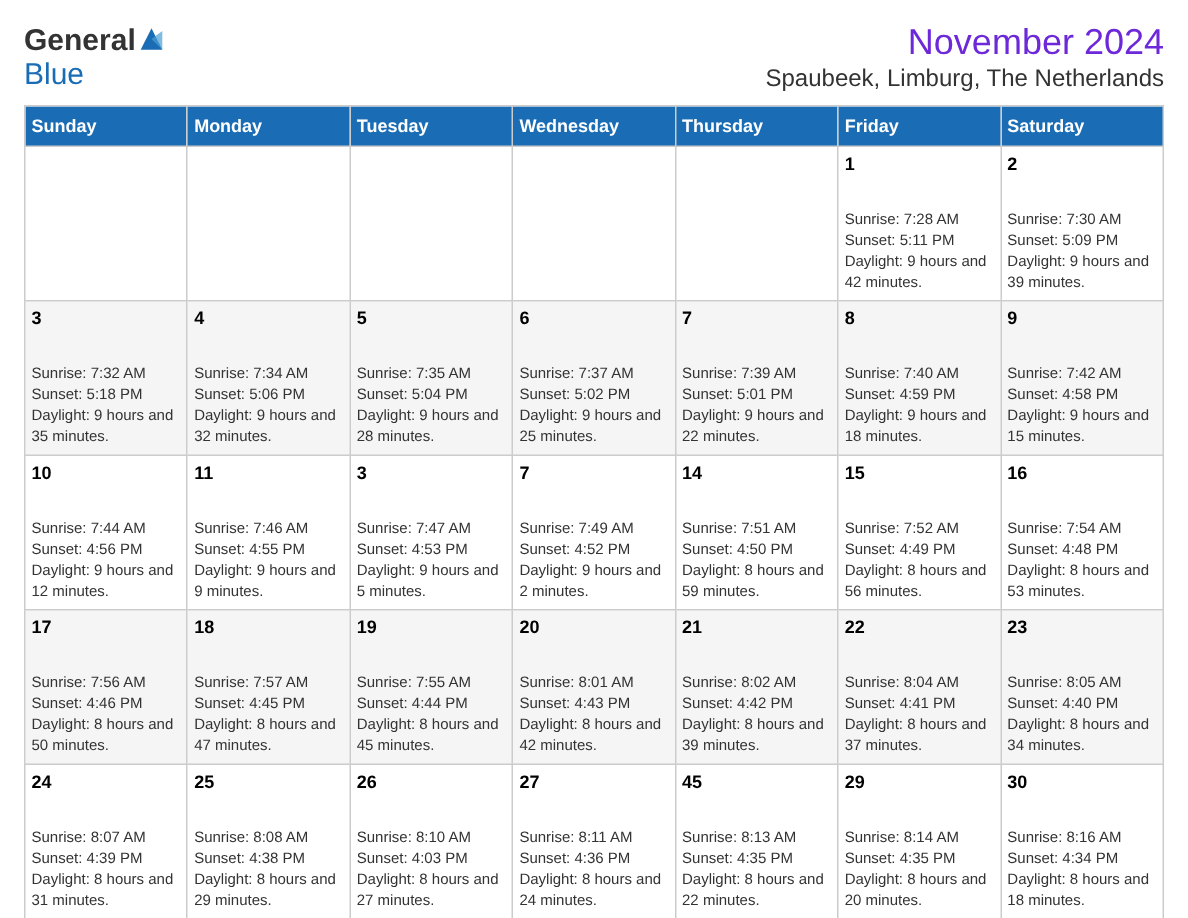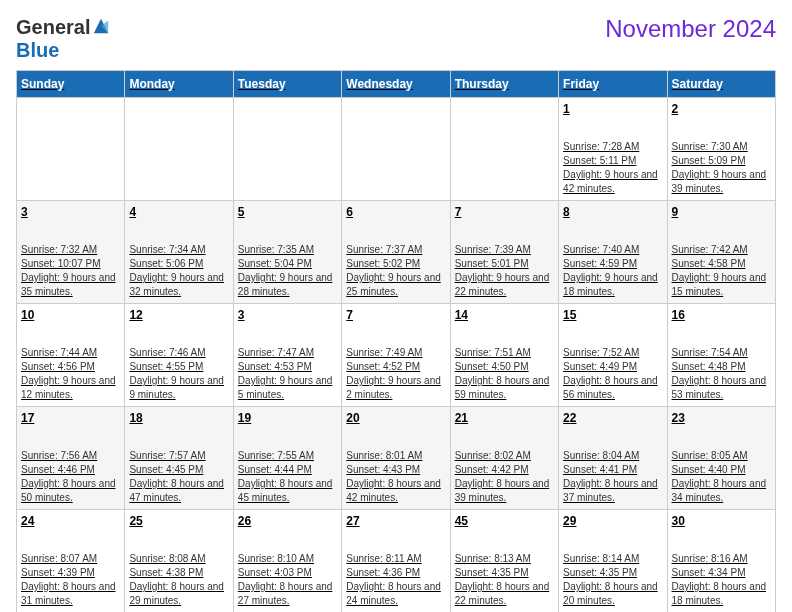--- a/index.html
+++ b/index.html
@@ -26,21 +26,21 @@
       display: flex;
       align-items: center;
     }
     .logo-general {
       font-size: 20px;
       font-weight: bold;
       color: #333;
     }
     .logo-blue {
       font-size: 20px;
-      font-weight: bold;
+      font-weight: normal;
       color: #1a6db5;
     }
     .logo-icon {
       width: 18px;
       height: 18px;
       margin-left: 2px;
       margin-bottom: 4px;
     }
     .title-area {
       text-align: right;
@@ -53,21 +53,20 @@
     }
     .location-title {
       font-size: 16px;
       color: #333;
       margin-top: 2px;
     }
     .calendar {
       width: 100%;
       border-collapse: collapse;
       font-size: 11px;
-      text-decoration: underline;
     }
     .calendar th {
       background-color: #1a6db5;
       color: #fff;
       text-align: left;
       padding: 6px 4px;
       font-size: 12px;
       font-weight: bold;
       border: 1px solid #ccc;
     }
@@ -114,20 +113,21 @@
         <polygon points="2,18 10,2 18,18" fill="#1a6db5"></polygon>
         <polygon points="10,10 18,4 18,18" fill="#4a9fd4" opacity="0.7"></polygon>
       </svg>
     </div>
     <div>
       <span class="logo-blue">Blue</span>
     </div>
   </div>
   <div class="title-area">
     <div class="month-title">November 2024</div>
+    <div class="location-title">Spaubeek, Limburg, The Netherlands</div>
   </div>
 </div>
 
 <table class="calendar">
   <thead>
     <tr>
     <th>Sunday</th>
         <th>Monday</th>
         <th>Tuesday</th>
         <th>Wednesday</th>
@@ -153,21 +153,21 @@
           <span class="day-number">2</span>
           <div class="day-info">Sunrise: 7:30 AM
 Sunset: 5:09 PM
 Daylight: 9 hours and 39 minutes.</div>
         </td>
       </tr>
       <tr class="row-even">
         <td>
           <span class="day-number">3</span>
           <div class="day-info">Sunrise: 7:32 AM
-Sunset: 10:07 PM
+Sunset: 5:18 PM
 Daylight: 9 hours and 35 minutes.</div>
         </td>
         <td>
           <span class="day-number">4</span>
           <div class="day-info">Sunrise: 7:34 AM
 Sunset: 5:06 PM
 Daylight: 9 hours and 32 minutes.</div>
         </td>
         <td>
           <span class="day-number">5</span>
@@ -201,21 +201,21 @@
         </td>
       </tr>
       <tr class="row-odd">
         <td>
           <span class="day-number">10</span>
           <div class="day-info">Sunrise: 7:44 AM
 Sunset: 4:56 PM
 Daylight: 9 hours and 12 minutes.</div>
         </td>
         <td>
-          <span class="day-number">12</span>
+          <span class="day-number">11</span>
           <div class="day-info">Sunrise: 7:46 AM
 Sunset: 4:55 PM
 Daylight: 9 hours and 9 minutes.</div>
         </td>
         <td>
           <span class="day-number">3</span>
           <div class="day-info">Sunrise: 7:47 AM
 Sunset: 4:53 PM
 Daylight: 9 hours and 5 minutes.</div>
         </td>

